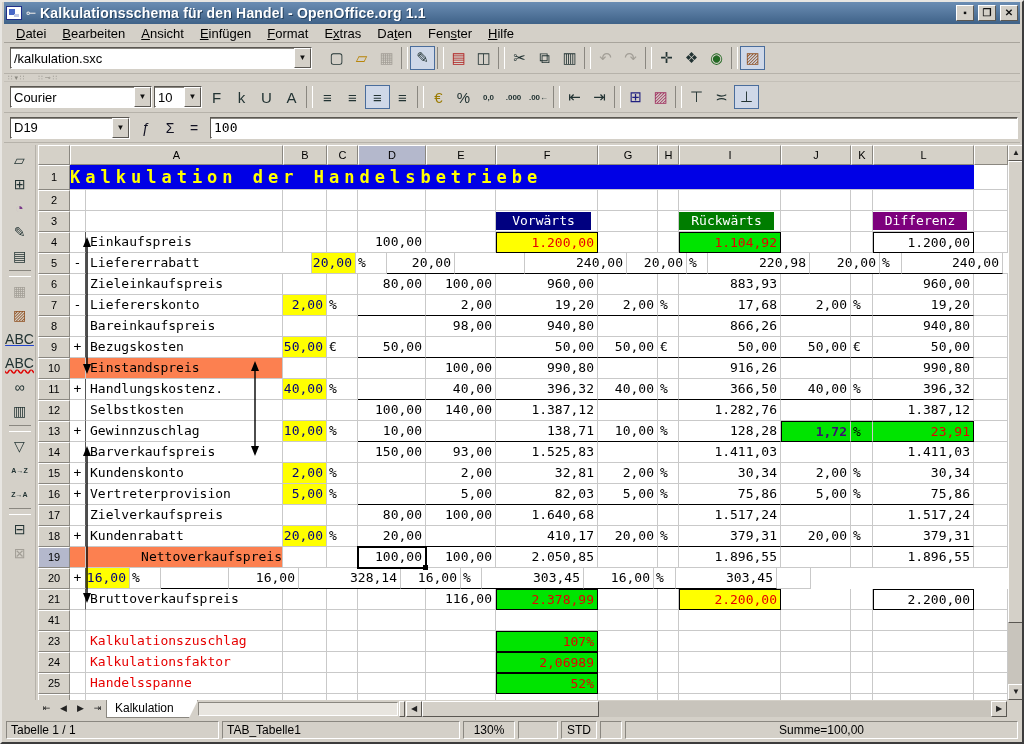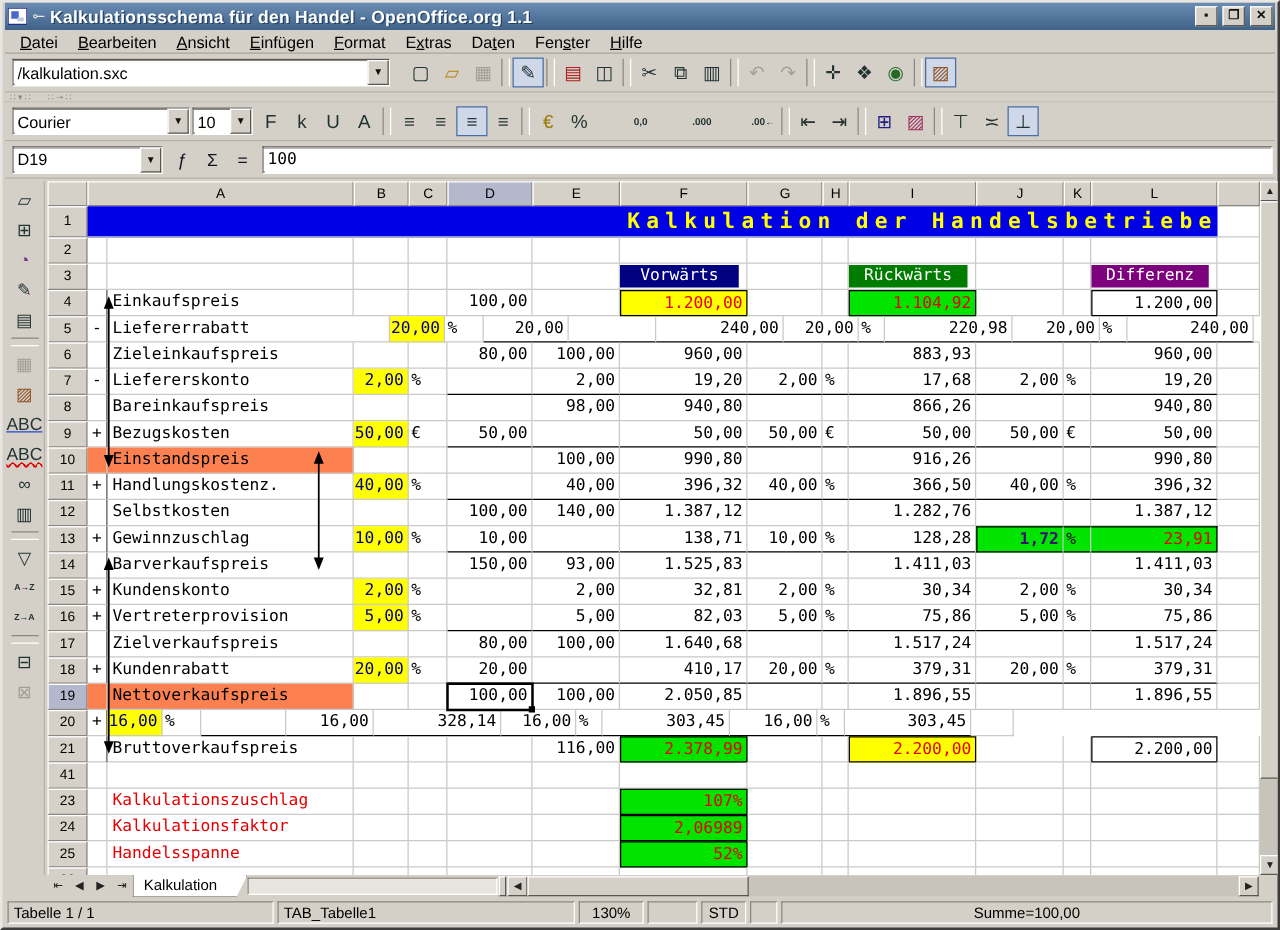--- a/index.html
+++ b/index.html
@@ -25,21 +25,21 @@
   
   .funcbar{position:absolute;left:2px;top:41px;right:2px;height:31px;display:flex;align-items:center;
     padding-left:6px;gap:2px;border-bottom:1px solid #b6b2aa;}
   .combo{display:flex;align-items:center;height:22px;background:#fff;
     border:1px solid;border-color:#5a5752 #fff #fff #5a5752;box-shadow:inset 1px 1px 0 #8a8780;}
   .combo input{border:0;outline:0;height:18px;font-size:13px;font-family:"Liberation Sans",sans-serif;padding:0 3px;flex:1;min-width:0;background:#fff;}
   .combo .drop{width:17px;height:20px;background:#d4d0c8;border:1px solid;border-color:#fff #5a5752 #5a5752 #fff;
     font-size:8px;line-height:18px;text-align:center;color:#111;flex:0 0 auto;}
   .tbtn{width:25px;height:24px;display:inline-flex;align-items:center;justify-content:center;
     font-size:15px;color:#233;flex:0 0 auto;border:1px solid transparent;}
-  .tbtn.txt{font-size:8px;font-weight:bold;letter-spacing:0;margin-left:24px;}
+  .tbtn.txt{font-size:8px;font-weight:bold;letter-spacing:0;}
   .tbtn.active{border:1px solid #4a6d9c;background:#cfd8e8;}
   .tbtn.disabled{color:#a39f97;}
   .tsep{width:7px;height:22px;border-left:1px solid #8a8780;border-right:1px solid #fff;margin:0 2px;flex:0 0 auto;}
   .handlestrip{position:absolute;left:2px;top:72px;right:2px;height:8px;display:flex;gap:14px;align-items:center;
     padding-left:4px;color:#8a8780;font-size:7px;border-bottom:1px solid #c4c0b8;}
   .objbar{position:absolute;left:2px;top:80px;right:2px;height:31px;display:flex;align-items:center;
     padding-left:6px;gap:2px;border-bottom:1px solid #b6b2aa;}
   .fontname{width:142px;}
   .fontsize{width:48px;}
   .formulabar{position:absolute;left:2px;top:111px;right:2px;height:30px;display:flex;align-items:center;
@@ -78,21 +78,21 @@
   .bd-l{border-top:1px solid #000;border-bottom:1px solid #000;border-left:1px solid #000;}
   .bd-m{border-top:1px solid #000;border-bottom:1px solid #000;}
   .bd-r{border-top:1px solid #000;border-bottom:1px solid #000;border-right:1px solid #000;}
   .sl{border-bottom:1px solid #000;}
   .sgn{width:16px;text-align:center;padding:0;}
   .sgnb{border-right:1px solid #555;}
   .lbl{text-align:left;padding-left:4px;}
   .orange{background:var(--orange,#fc8050);}
   .redlbl{color:var(--red_text,#e60000);}
   .banner{background:var(--banner_bg,#0000e6);color:var(--banner_fg,#ffff00);font-family:"DejaVu Sans Mono",monospace;
-    font-weight:bold;font-size:17px;letter-spacing:5px;text-align:right;height:25px;line-height:24px;border-bottom:1px solid #c9c9c9;}
+    font-weight:bold;font-size:17px;letter-spacing:5px;text-align:left;height:25px;line-height:24px;border-bottom:1px solid #c9c9c9;}
   .hdrbox{display:block;margin:1px 6px 1px 0;height:18px;line-height:17px;color:#fff;text-align:center;
     font-family:"DejaVu Sans Mono",monospace;font-size:13px;}
   .hnavy{background:var(--header_navy,#000080);}
   .hgreen{background:var(--header_green,#007d00);}
   .hpurple{background:var(--header_purple,#7d007d);}
   .selbox{position:absolute;left:319px;top:401px;width:70px;height:23px;border:2px solid #000;pointer-events:none;}
   .selbox i{position:absolute;right:-3px;bottom:-3px;width:5px;height:5px;background:#000;}
   .arrowsvg{position:absolute;left:0;top:0;pointer-events:none;}
   
   .vscroll{position:absolute;left:1004px;top:0;width:16px;height:555px;background:#c8c4bc;}
@@ -571,21 +571,21 @@
           <div class="c unit sl" style="width: 21px;">%</div>
           <div class="c num sl" style="width: 102px;">379,31</div>
           <div class="c num sl" style="width: 70px;">20,00</div>
           <div class="c unit sl" style="width: 22px;">%</div>
           <div class="c num sl" style="width: 101px;">379,31</div>
           <div class="c" style="width: 34px;"></div>
         </div>
         <div class="grow">
           <div class="hcell rowhdr hl">19</div>
           <div class="c sgn orange"></div>
-          <div class="c lbl orange" style="width: 197px;">Nettoverkaufspreis</div>
+          <div class="c lbl orange" style="width: 197px; text-align: right;">Nettoverkaufspreis</div>
           <div class="c" style="width: 44px;"></div>
           <div class="c" style="width: 31px;"></div>
           <div class="c num" style="width: 68px;">100,00</div>
           <div class="c num" style="width: 70px;">100,00</div>
           <div class="c num" style="width: 102px;">2.050,85</div>
           <div class="c" style="width: 60px;"></div>
           <div class="c" style="width: 21px;"></div>
           <div class="c num" style="width: 102px;">1.896,55</div>
           <div class="c" style="width: 70px;"></div>
           <div class="c" style="width: 22px;"></div>

